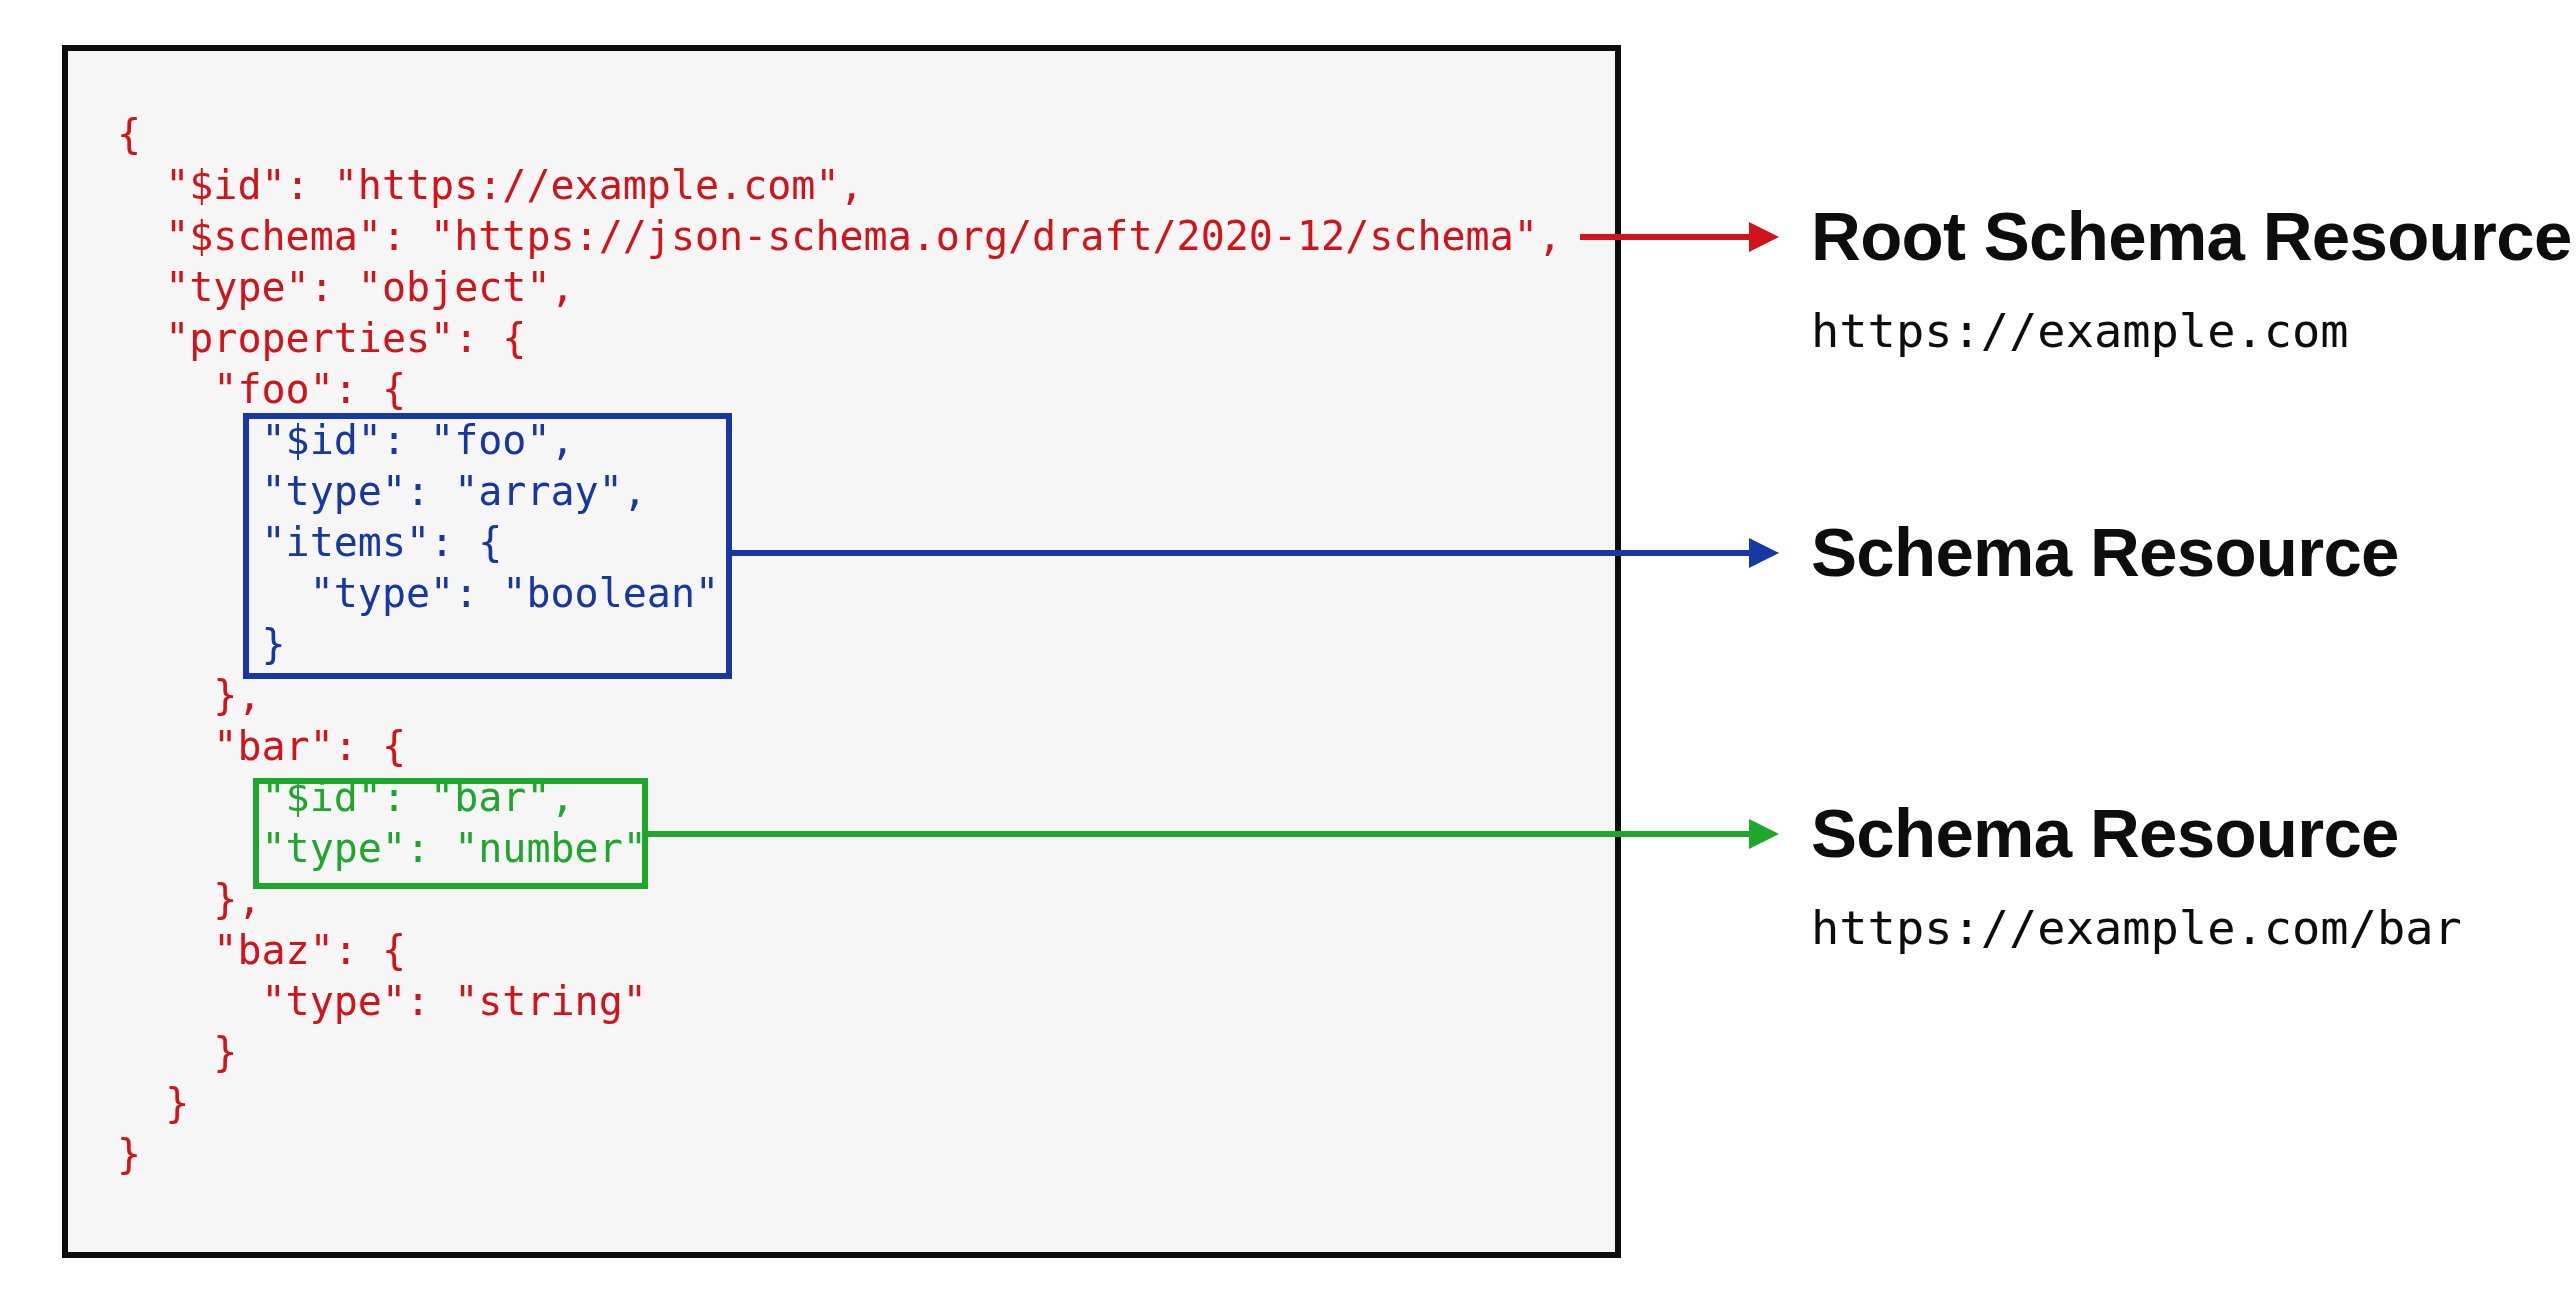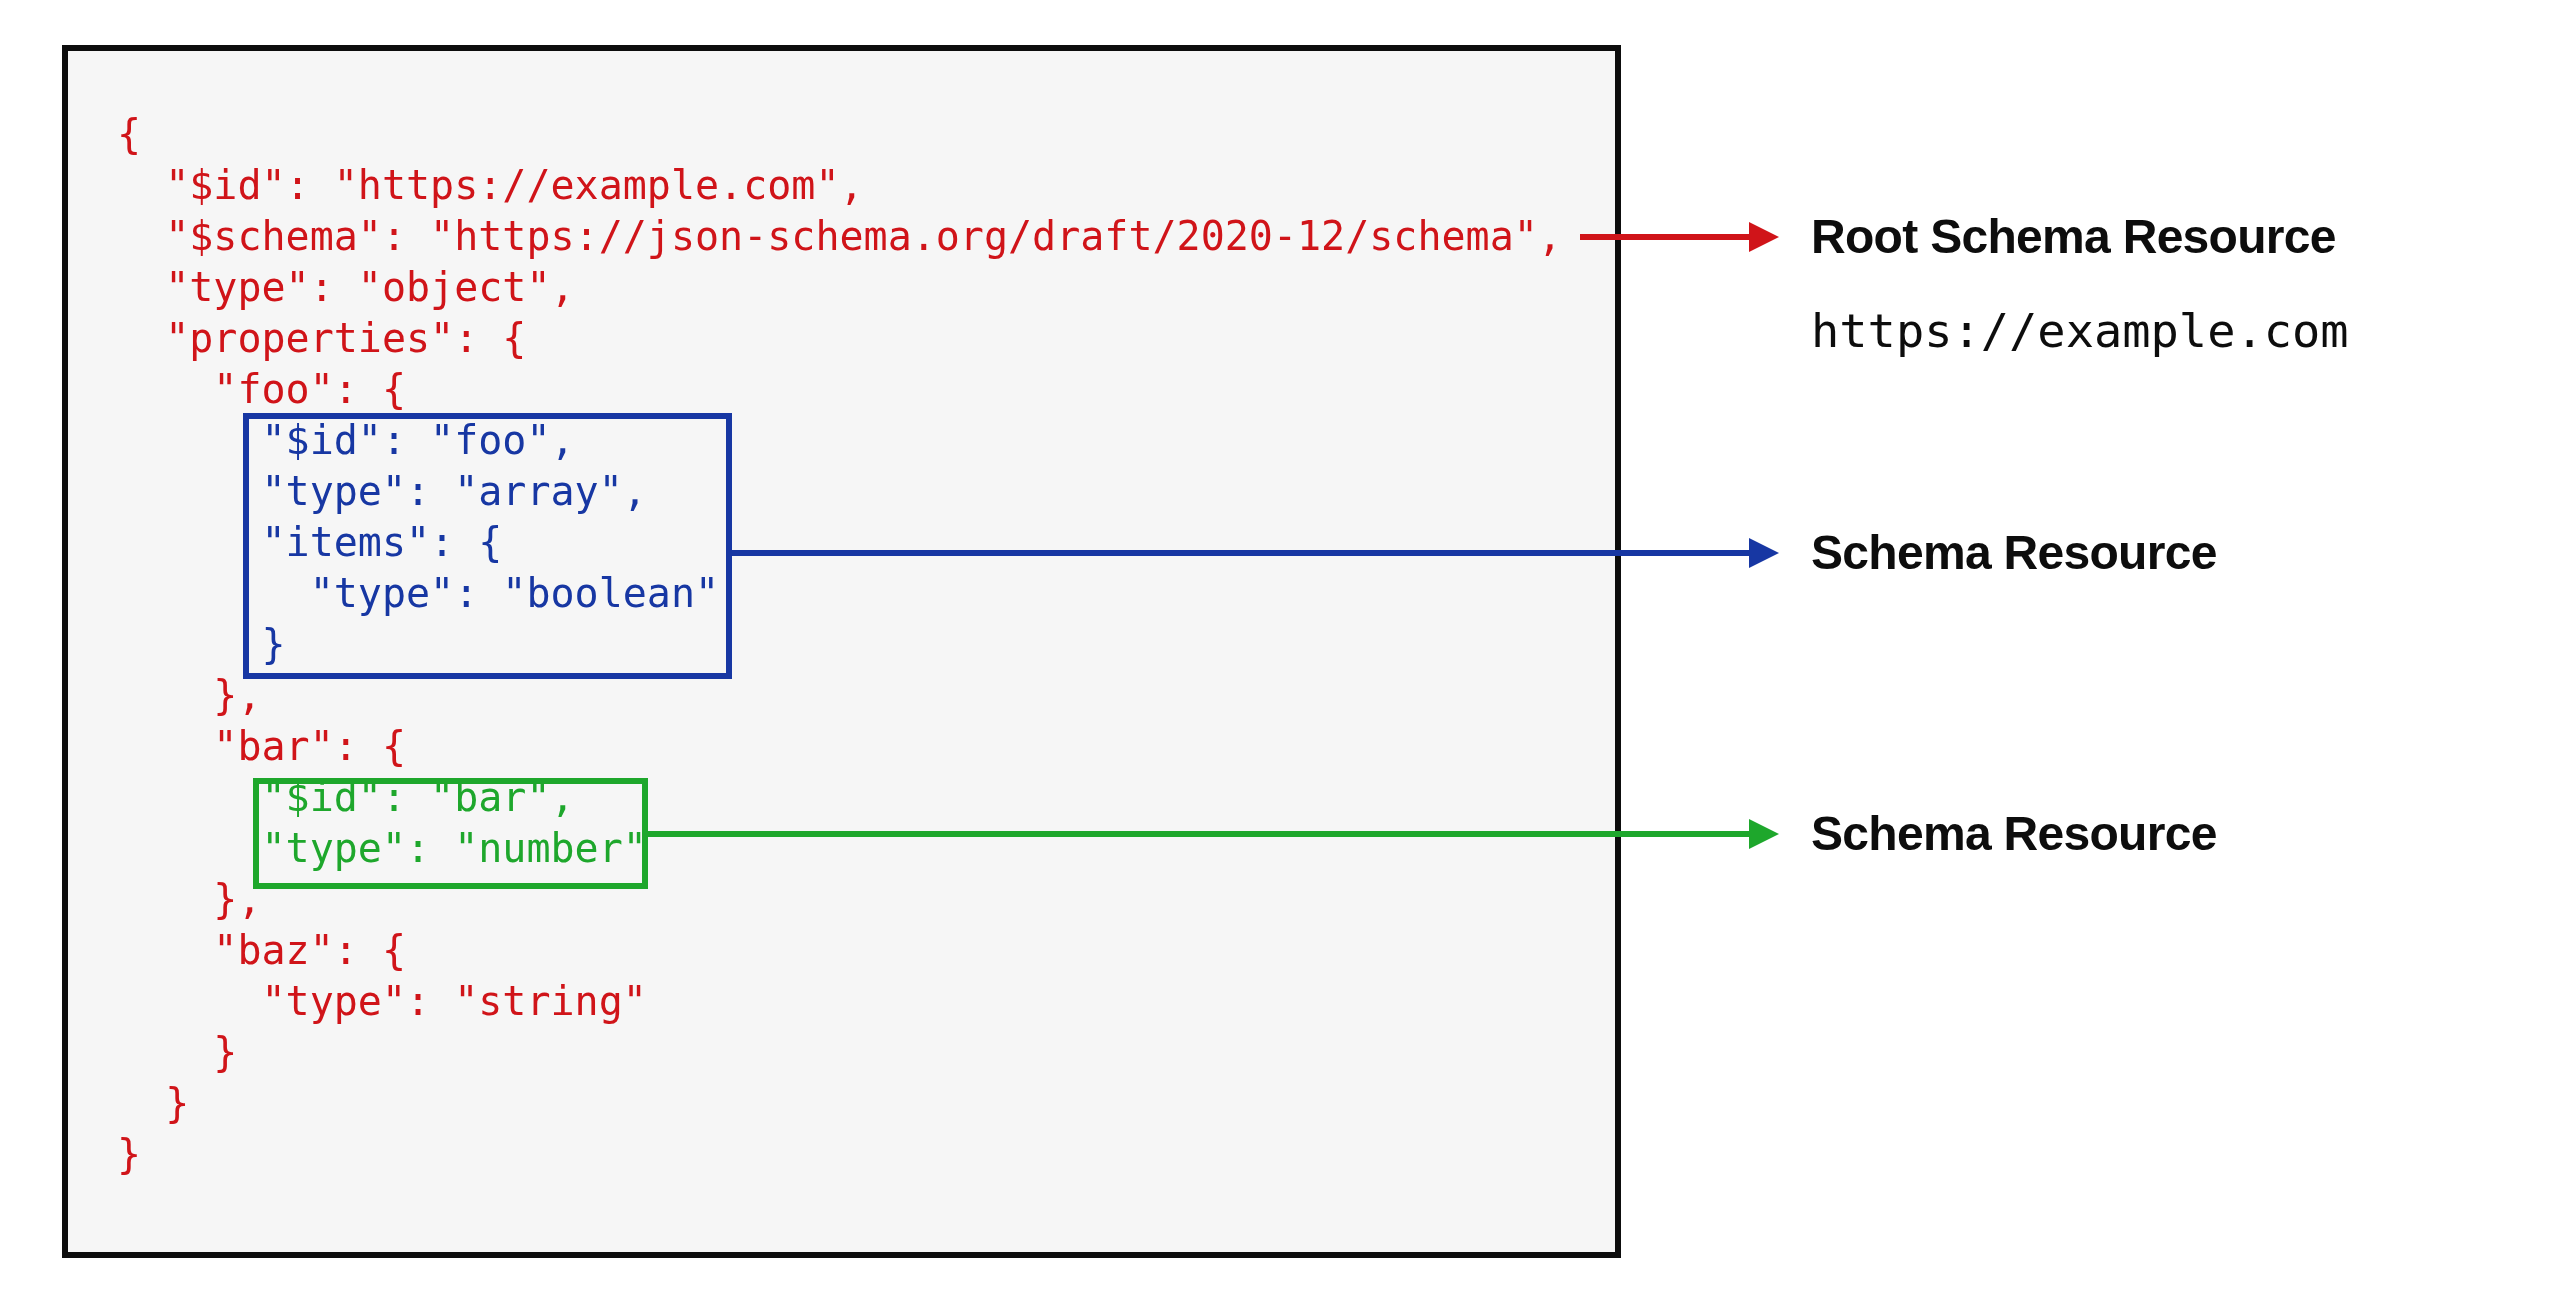--- a/index.html
+++ b/index.html
@@ -50,21 +50,21 @@
   .arrow-red  .shaft{left:1580px;top:234px;width:171px;background:#d01419;}
   .arrow-red  .head{left:1749px;top:222px;border-left:30px solid #d01419;}
   .arrow-blue .shaft{left:730px;top:550px;width:1021px;background:#1737a3;}
   .arrow-blue .head{left:1749px;top:538px;border-left:30px solid #1737a3;}
   .arrow-green .shaft{left:648px;top:831px;width:1103px;background:#1ea72c;}
   .arrow-green .head{left:1749px;top:819px;border-left:30px solid #1ea72c;}
   
   .annotation{position:absolute;left:1811px;width:733px;}
   .annotation .title{
     font-weight:700;
-    font-size:48px;line-height:62px;
+    font-size:69px;line-height:62px;
     color:#0d0d0d;
     letter-spacing:-0.7px;
     white-space:nowrap;
   }
   .annotation .url{
     position:absolute;left:0;
     font-family:"DejaVu Sans Mono","Liberation Mono",monospace;
     font-size:47px;line-height:47px;
     color:#0d0d0d;
     white-space:nowrap;
@@ -125,16 +125,17 @@
 
   <div class="annotation annotation-root">
     <div class="title">Root Schema Resource</div>
     <div class="url">https://example.com</div>
   </div>
   <div class="annotation annotation-foo">
     <div class="title">Schema Resource</div>
   </div>
   <div class="annotation annotation-bar">
     <div class="title">Schema Resource</div>
+    <div class="url">https://example.com/bar</div>
   </div>
 
 </div>
 
 
 </body></html>

